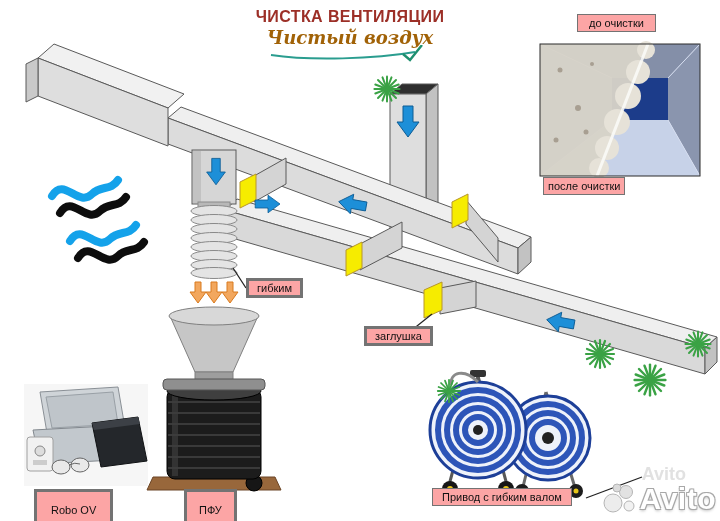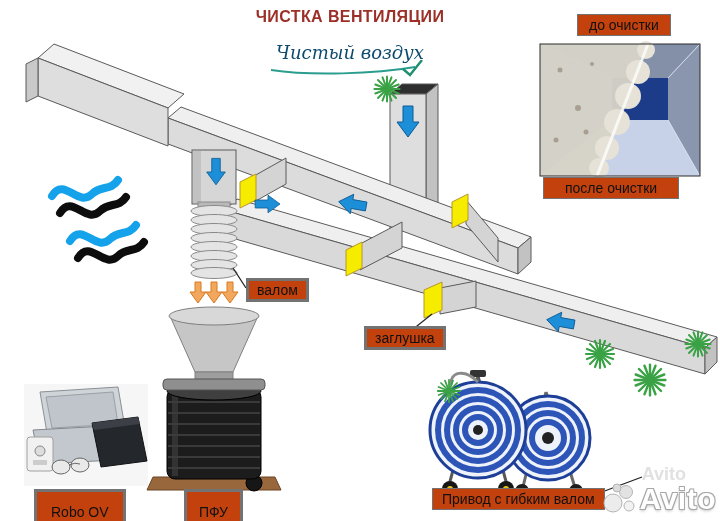--- a/index.html
+++ b/index.html
@@ -3,33 +3,33 @@
 <meta charset="utf-8">
 <style>
   html,body{margin:0;padding:0;background:#fff;}
   .canvas{position:relative;width:720px;height:521px;background:#fff;overflow:hidden;
           font-family:"Liberation Sans",sans-serif;}
   svg.scene{position:absolute;left:0;top:0;display:block;}
 
   
   .titlebox{position:absolute;left:238px;top:8px;width:224px;text-align:center;z-index:5;}
   .title{font-weight:bold;font-size:16px;letter-spacing:.4px;color:#9c2f27;}
-  .subtitle{font-family:"DejaVu Serif",serif;font-style:italic;font-size:18px;color:#0c4a6e;margin-top:16px;}
+  .subtitle{font-family:"DejaVu Serif",serif;font-style:italic;font-size:18px;color:#a16207;margin-top:1px;font-weight:bold;}
   .flourish{display:block;margin:-3px auto 0;}
 
   
-  .callout{position:absolute;background:#c2410c;border:3px solid #737373;padding:1px 8px;
-           font-size:14px;color:#111;white-space:nowrap;z-index:6;}
+  .callout{position:absolute;background:#fca5a5;border:3px solid #737373;padding:1px 8px;
+           font-size:11px;color:#111;white-space:nowrap;z-index:6;}
   #cl-hose  {left:246px;top:278px;}
   #cl-plug  {left:364px;top:326px;}
   #cl-filter{left:184px;top:489px;padding:12px 12px;}
   #cl-robot {left:34px; top:489px;padding:12px 14px;}
   #cl-drive {left:404px;top:488px;border-width:1.5px;padding:2px 9px;margin-left:28px;}
   #lbl-before{left:577px;top:14px;border-width:1.5px;padding:2px 11px;}
-  #lbl-after {left:543px;top:177px;border-width:1.5px;padding:2px 21px;}
+  #lbl-after {left:543px;top:177px;border-width:1.5px;padding:2px 4px;}
 
   
   .watermark{position:absolute;right:4px;bottom:5px;display:flex;align-items:center;z-index:7;}
   .wm-ghost{position:absolute;right:34px;bottom:36px;font-weight:bold;font-size:18px;
             color:#c9c9c9;opacity:.55;}
   .wm-logo{margin-right:3px;}
   .wm-text{font-weight:bold;font-size:30px;letter-spacing:.5px;color:#fff;
            text-shadow:-1px -1px 0 #a8a8a8,1px -1px 0 #a8a8a8,-1px 1px 0 #a8a8a8,
                         1px 1px 0 #a8a8a8,0 2px 3px rgba(0,0,0,.25);}
 </style>
@@ -233,21 +233,21 @@
     <div class="title">ЧИСТКА ВЕНТИЛЯЦИИ</div>
     <div class="subtitle">Чистый воздух</div>
     <svg class="flourish" width="170" height="18" viewBox="0 0 170 18">
       <path d="M6,10 C45,16 110,14 150,7" stroke="#2a9d8f" stroke-width="2" fill="none"></path>
       <path d="M138,9 l7,6 l12,-15" stroke="#1f8f6f" stroke-width="2.4" fill="none"></path>
     </svg>
   </div>
 
   <div class="callout" id="lbl-before">до очистки</div>
   <div class="callout" id="lbl-after">после очистки</div>
-  <div class="callout" id="cl-hose">валом</div>
+  <div class="callout" id="cl-hose">гибким</div>
   <div class="callout" id="cl-plug">заглушка</div>
   <div class="callout" id="cl-filter">ПФУ</div>
   <div class="callout" id="cl-robot">Robo OV</div>
   <div class="callout" id="cl-drive">Привод с гибким валом</div>
 
   <div class="wm-ghost">Avito</div>
   <div class="watermark">
     <svg class="wm-logo" width="34" height="34" viewBox="0 0 34 34">
       <circle cx="10" cy="21" r="9" fill="#ececec" stroke="#b5b5b5"></circle>
       <circle cx="23" cy="10" r="6.5" fill="#e2e2e2" stroke="#b5b5b5"></circle>

